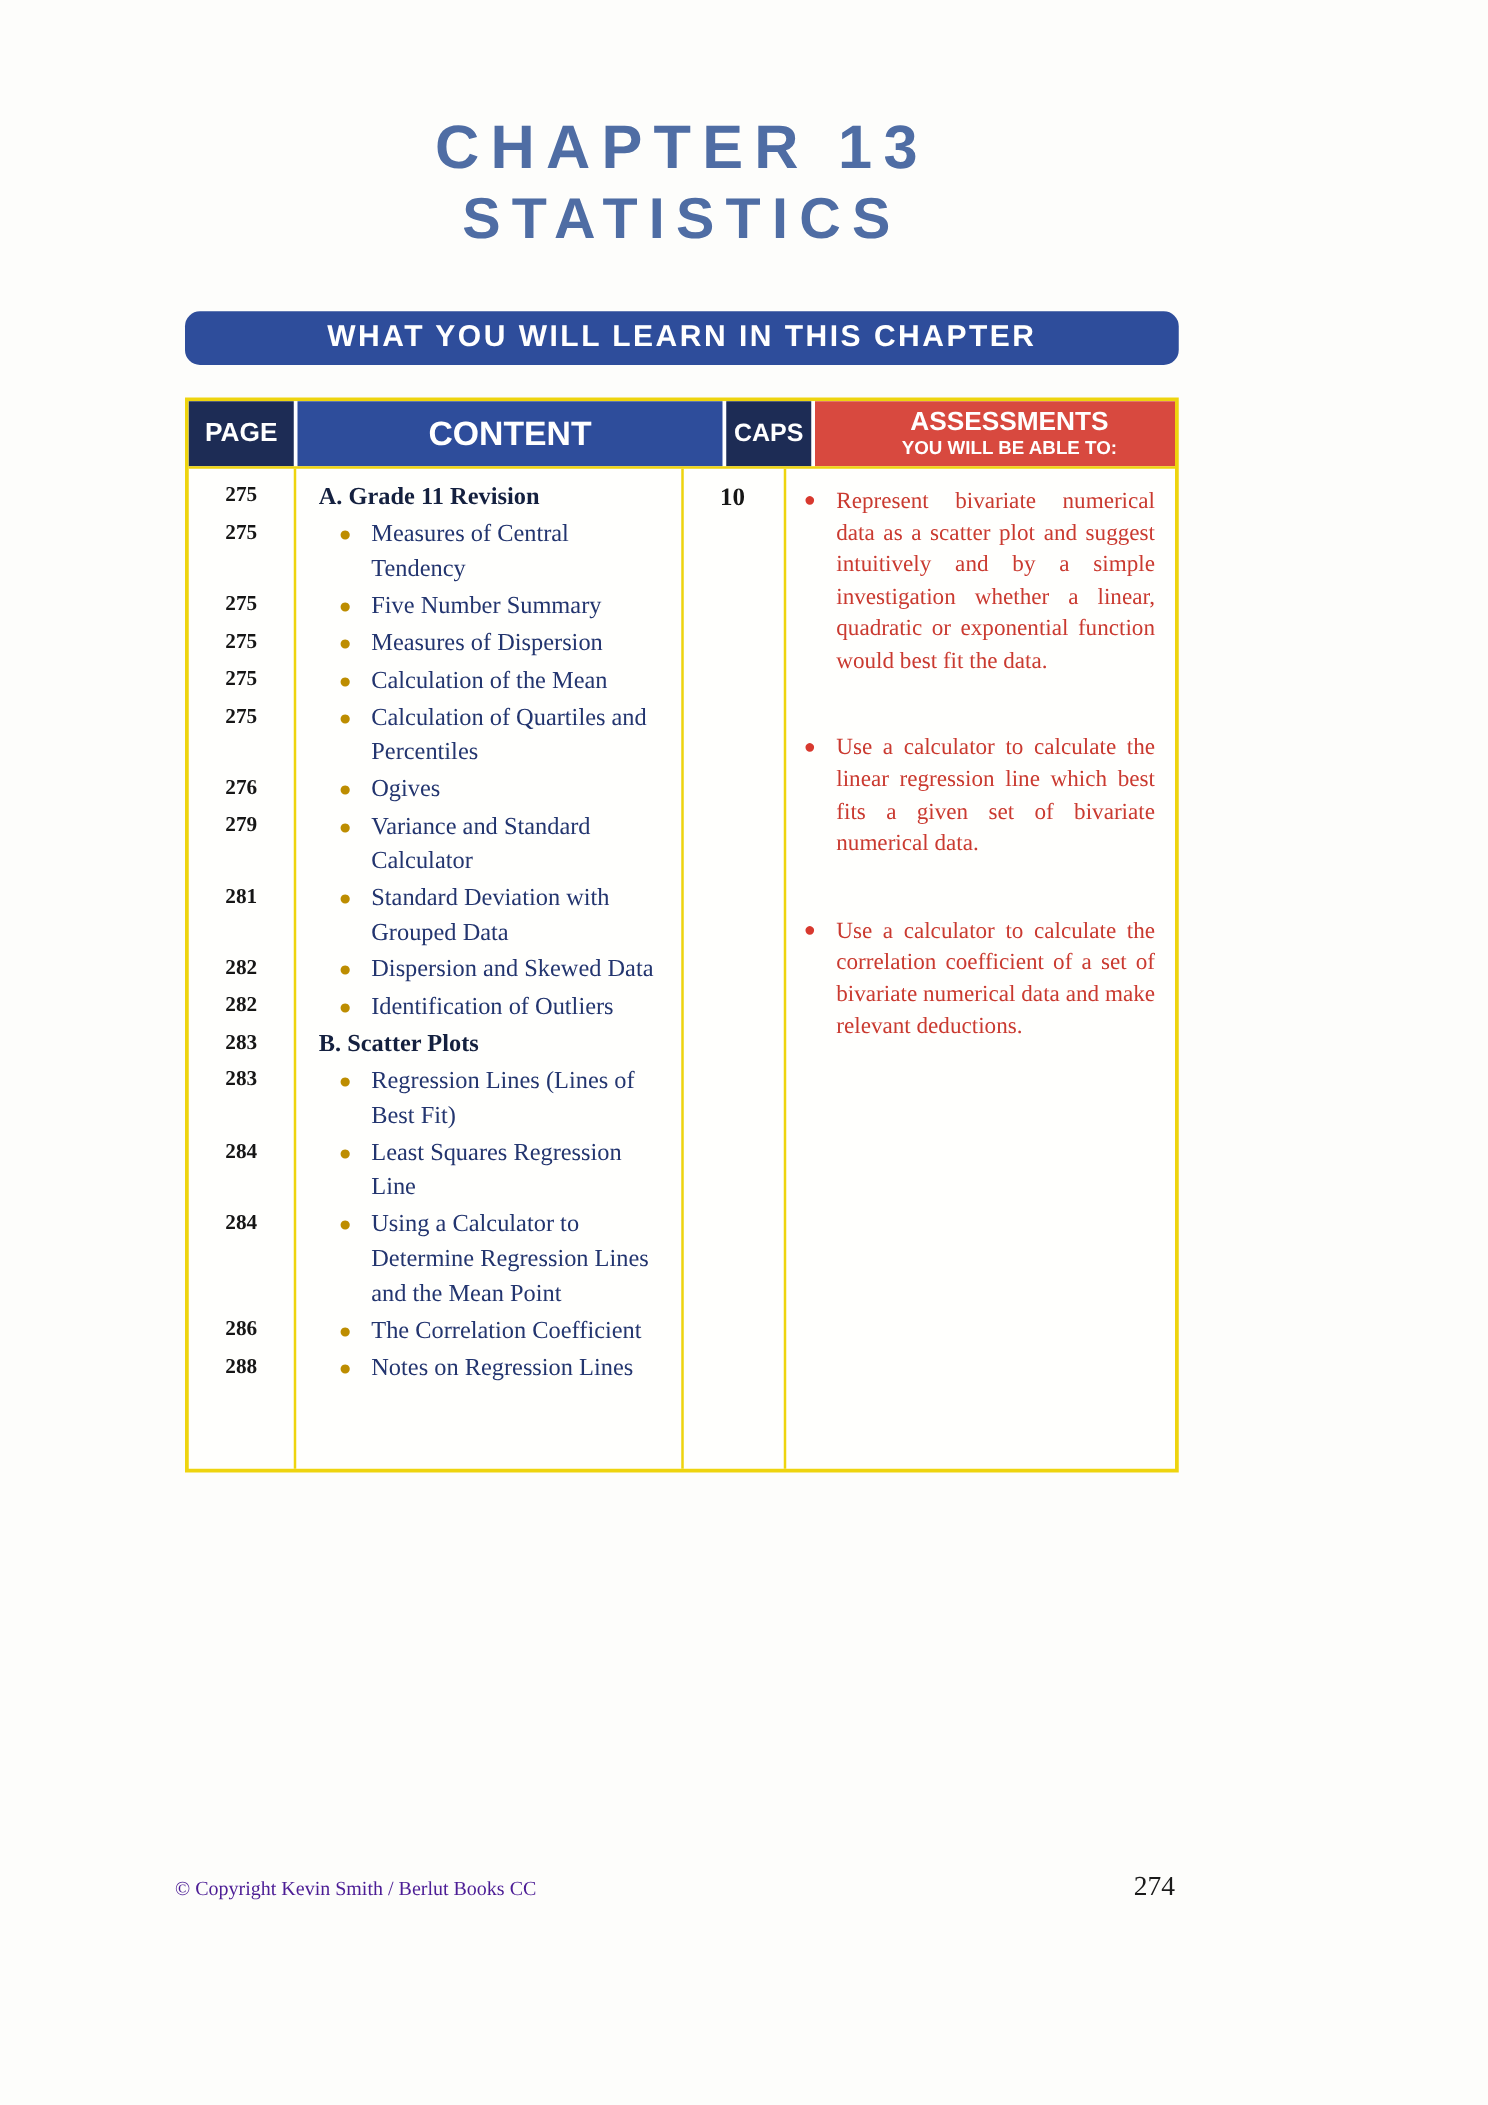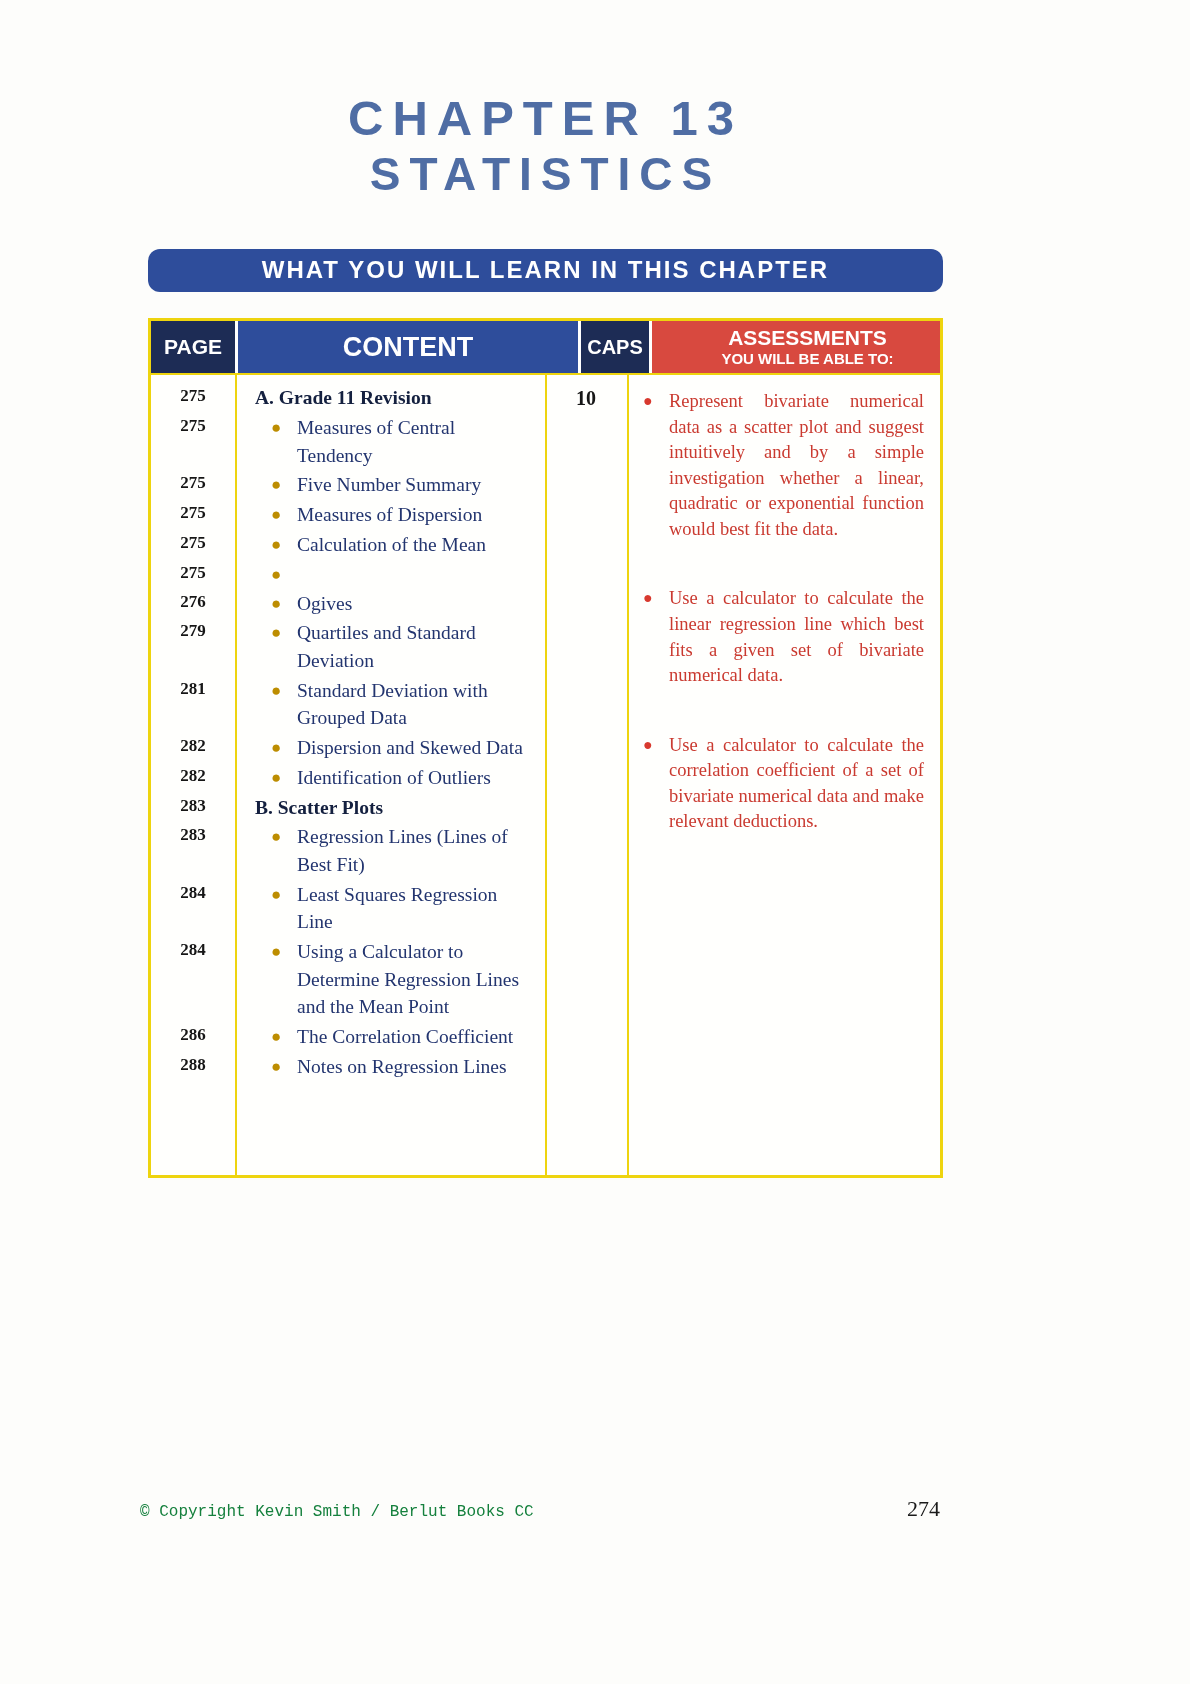--- a/index.html
+++ b/index.html
@@ -155,21 +155,21 @@
   
   .footer {
     position: absolute;
     left: 140px;
     top: 1496px;
     width: 800px;
     display: flex;
     justify-content: space-between;
     align-items: baseline;
   }
-  .footer-left { font-size: 16px; color: #15803d; font-family: Liberation Mono, monospace; }
+  .footer-left { font-size: 16px; color: #4c1d95; }
   .footer-page { font-size: 22px; color: #1a1a1a; }
 </style>
 </head>
 <body>
 
 <div class="sheet">
   <div class="content-col">
 
     <div class="title-block">
       <div class="title-line1">CHAPTER 13</div>
@@ -224,34 +224,35 @@
               <div class="pg">275</div>
               <div class="ct bullet-line">
                 <span class="bdot">●</span>
                 <span class="txt">Calculation of the Mean</span>
               </div>
             </div>
             <div class="crow">
               <div class="pg">275</div>
               <div class="ct bullet-line">
                 <span class="bdot">●</span>
+                <span class="txt">Calculation of Quartiles and Percentiles</span>
               </div>
             </div>
             <div class="crow">
               <div class="pg">276</div>
               <div class="ct bullet-line">
                 <span class="bdot">●</span>
                 <span class="txt">Ogives</span>
               </div>
             </div>
             <div class="crow">
               <div class="pg">279</div>
               <div class="ct bullet-line">
                 <span class="bdot">●</span>
-                <span class="txt">Quartiles and Standard Deviation</span>
+                <span class="txt">Variance and Standard Calculator</span>
               </div>
             </div>
             <div class="crow">
               <div class="pg">281</div>
               <div class="ct bullet-line">
                 <span class="bdot">●</span>
                 <span class="txt">Standard Deviation with Grouped Data</span>
               </div>
             </div>
             <div class="crow">

